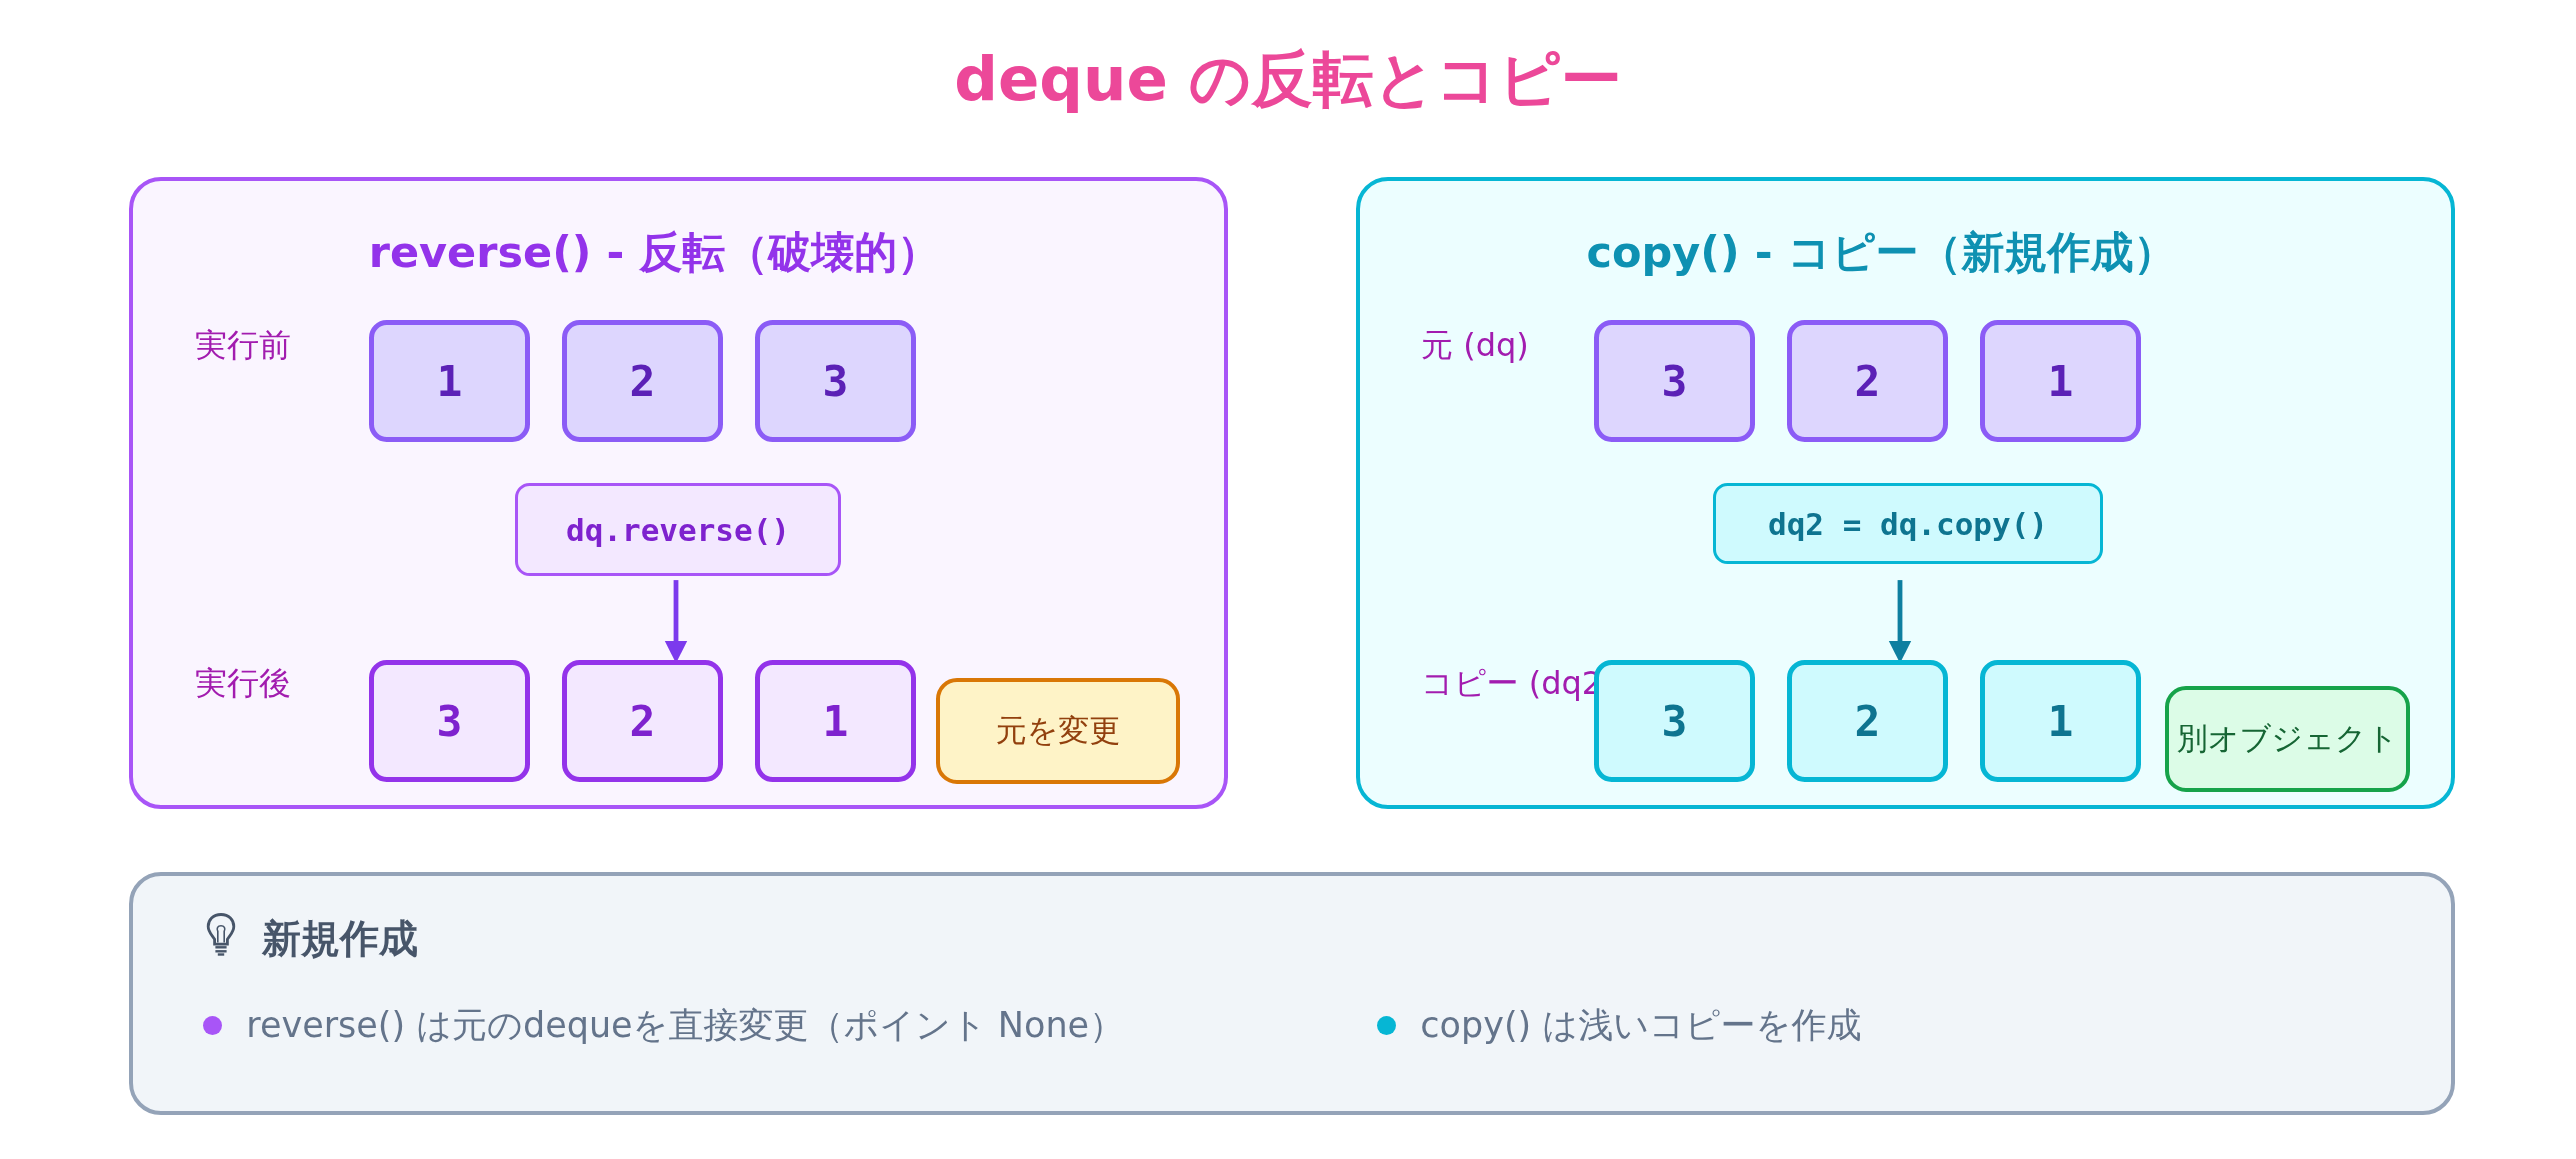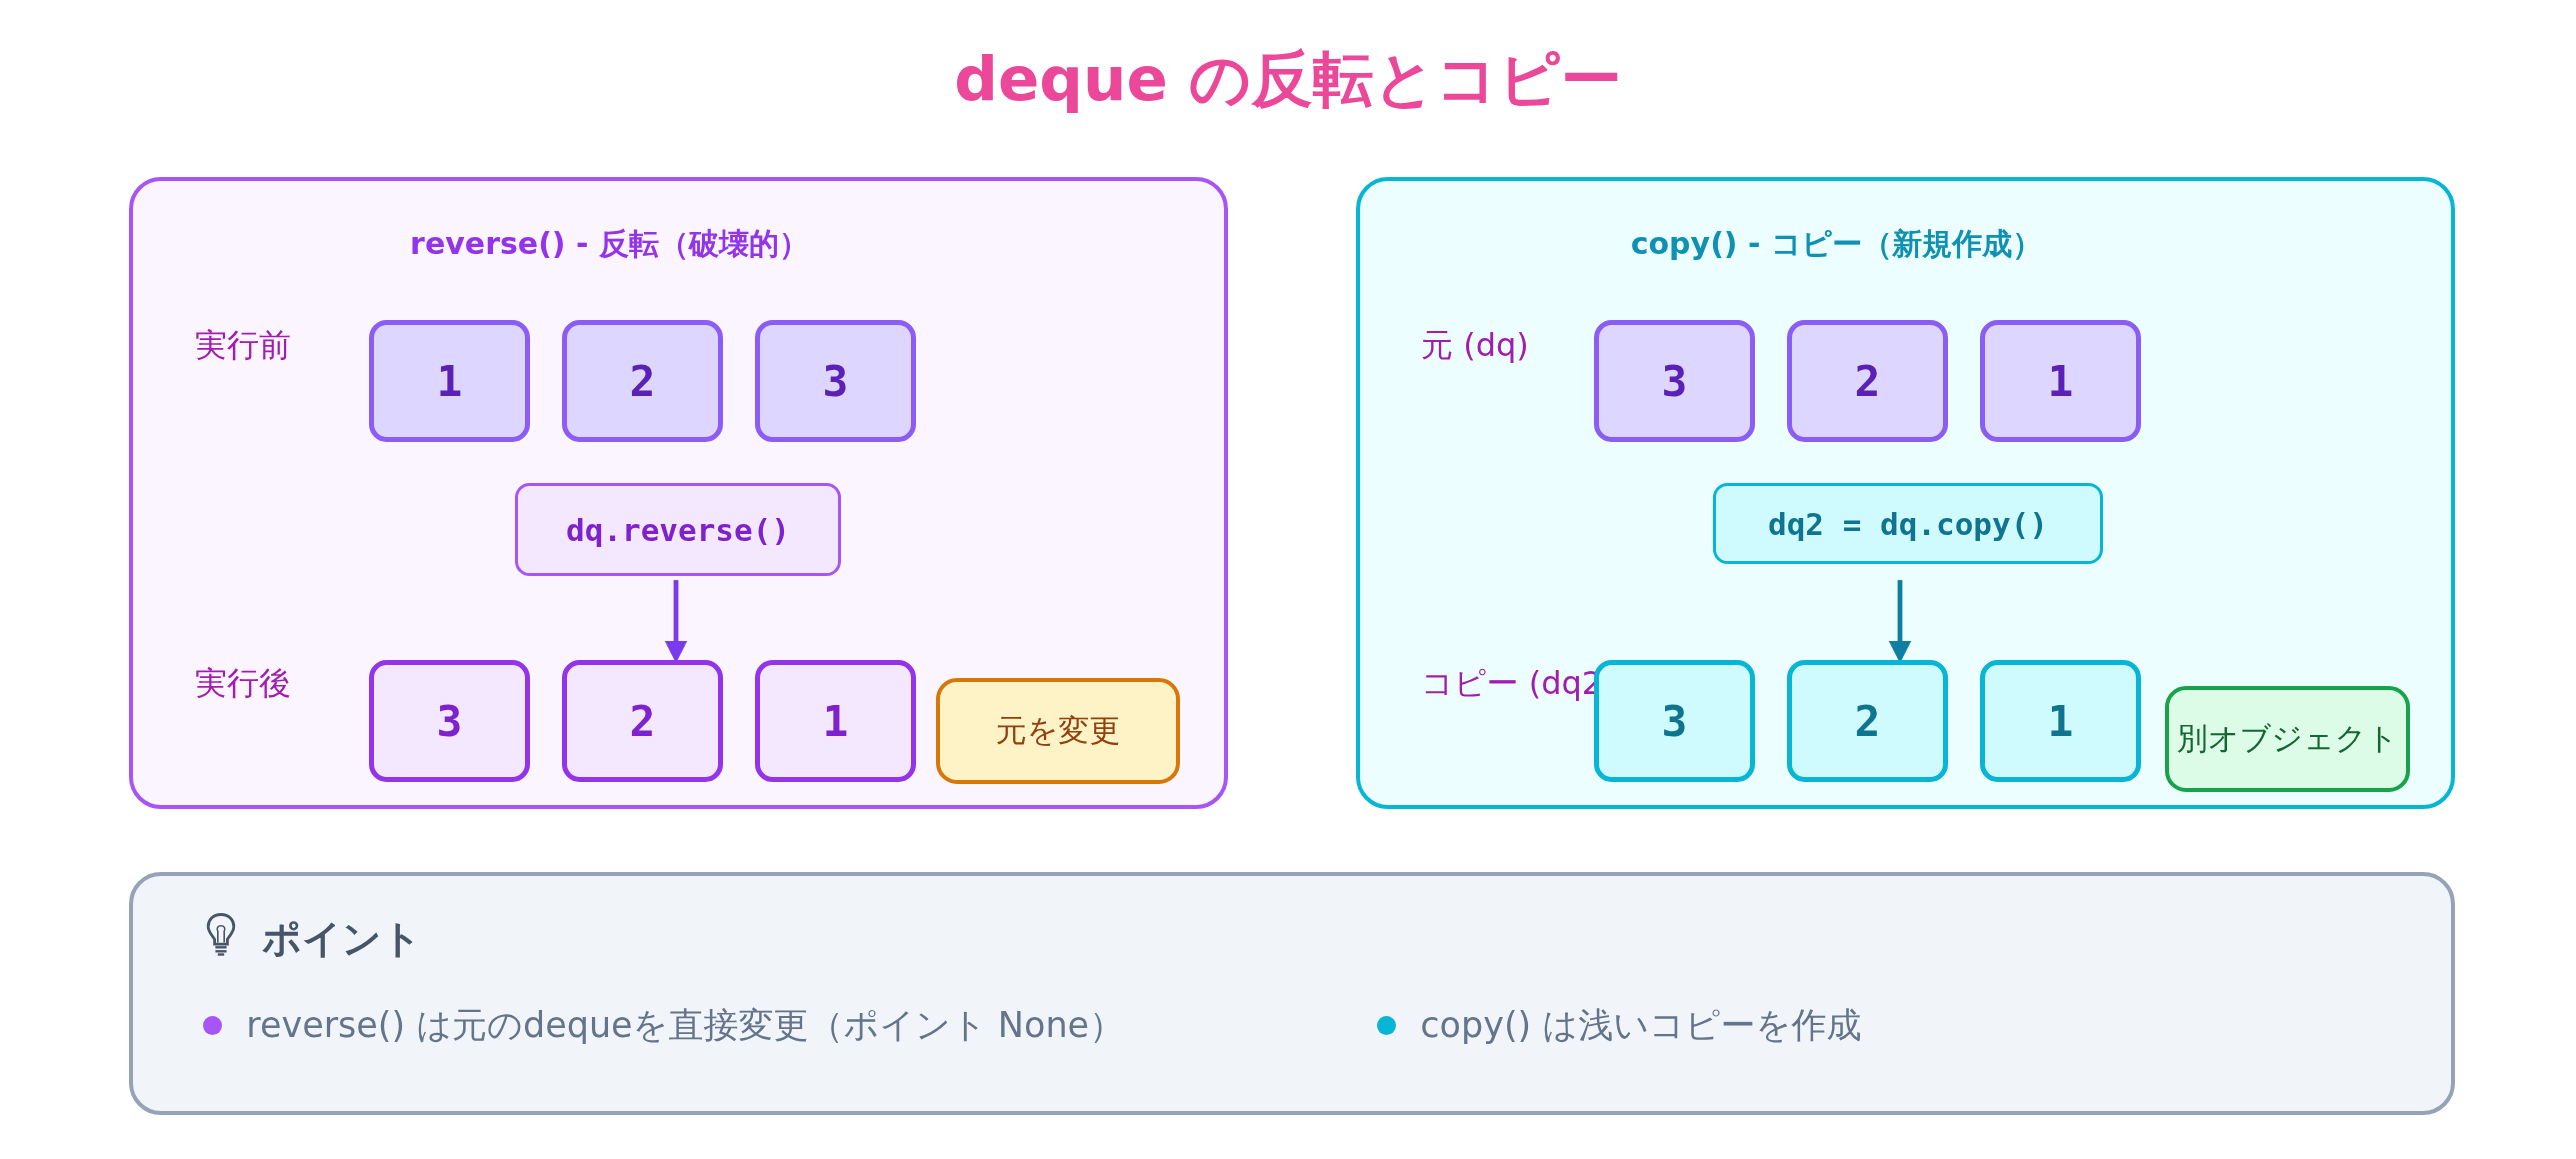--- a/index.html
+++ b/index.html
@@ -4,21 +4,21 @@
 <style>
   html, body { margin:0; padding:0; }
   body { width:2576px; height:1159px; background:#ffffff; position:relative; overflow:hidden;
          font-family:"DejaVu Sans","Liberation Sans",sans-serif; }
   .abs { position:absolute; }
   .title { left:0; width:2576px; top:39px; text-align:center; font-size:61px; font-weight:bold; color:#ec4899; }
   .panel { border-radius:32px; box-sizing:border-box; }
   .p-left { left:129px; top:177px; width:1099px; height:632px; background:#faf5ff; border:4px solid #a855f7; }
   .p-right { left:1356px; top:177px; width:1099px; height:632px; background:#ecfeff; border:4px solid #06b6d4; }
   .p-bottom { left:129px; top:872px; width:2326px; height:243px; background:#f1f5f9; border:4px solid #94a3b8; }
-  .ptitle { text-align:center; font-size:30px; font-weight:bold; width:961px; }
+  .ptitle { text-align:center; font-size:43px; font-weight:bold; width:961px;padding-left:45px; }
   .lbl { font-size:32px; color:#a21caf; white-space:nowrap; }
   .cell { width:161px; height:122px; box-sizing:border-box; border-radius:17.7px; display:flex; align-items:center; justify-content:center;
           font-family:"DejaVu Sans Mono","Liberation Mono",monospace; font-weight:bold; font-size:43px; }
   .c-before { background:#ddd6fe; border:5.6px solid #8b5cf6; color:#5b21b6; }
   .c-after { background:#f3e8ff; border:5.6px solid #9333ea; color:#7e22ce; }
   .c-copy { background:#cffafe; border:5.6px solid #06b6d4; color:#0e7490; }
   .code { box-sizing:border-box; border-radius:14.5px; display:flex; align-items:center; justify-content:center;
           font-family:"DejaVu Sans Mono","Liberation Mono",monospace; font-weight:bold; font-size:31px; }
   .code-l { left:515px; top:483px; width:326px; height:93px; background:#f3e8ff; border:3.2px solid #a855f7; color:#7e22ce; }
   .code-r { left:1713px; top:483px; width:390px; height:81px; background:#cffafe; border:3.2px solid #06b6d4; color:#0e7490; }
@@ -68,21 +68,21 @@
 <div class="abs note note-r">別オブジェクト</div>
 
 <div class="abs panel p-bottom"></div>
 <svg class="abs" style="left:205px; top:912px;" width="32" height="45" viewBox="0 0 40 56">
   <path d="M20 3 C10 3 4 10 4 18 C4 25 9 29 12 34 L12 40 L28 40 L28 34 C31 29 36 25 36 18 C36 10 30 3 20 3 Z" fill="none" stroke="#475569" stroke-width="3.5"></path>
   <path d="M16 38 L16 24 C14 20 16 17 20 17 C24 17 26 20 24 24 L24 38" fill="none" stroke="#475569" stroke-width="2"></path>
   <line x1="13" y1="44" x2="27" y2="44" stroke="#475569" stroke-width="3"></line>
   <line x1="13" y1="49" x2="27" y2="49" stroke="#475569" stroke-width="3"></line>
   <line x1="16" y1="53" x2="24" y2="53" stroke="#475569" stroke-width="3"></line>
 </svg>
-<div class="abs" style="left:262px; top:912px; font-size:39px; font-weight:bold; color:#475569;">ポイント</div>
+<div class="abs" style="left:262px; top:912px; font-size:39px; font-weight:bold; color:#475569;">新規作成</div>
 
 <div class="abs bullet" style="left:203px; top:1002px;">
   <span class="dot" style="background:#a855f7;"></span>
   <span>reverse() は元のdequeを直接変更（ポイント None）</span>
 </div>
 <div class="abs bullet" style="left:1377px; top:1002px;">
   <span class="dot" style="background:#06b6d4;"></span>
   <span>copy() は浅いコピーを作成</span>
 </div>
 

